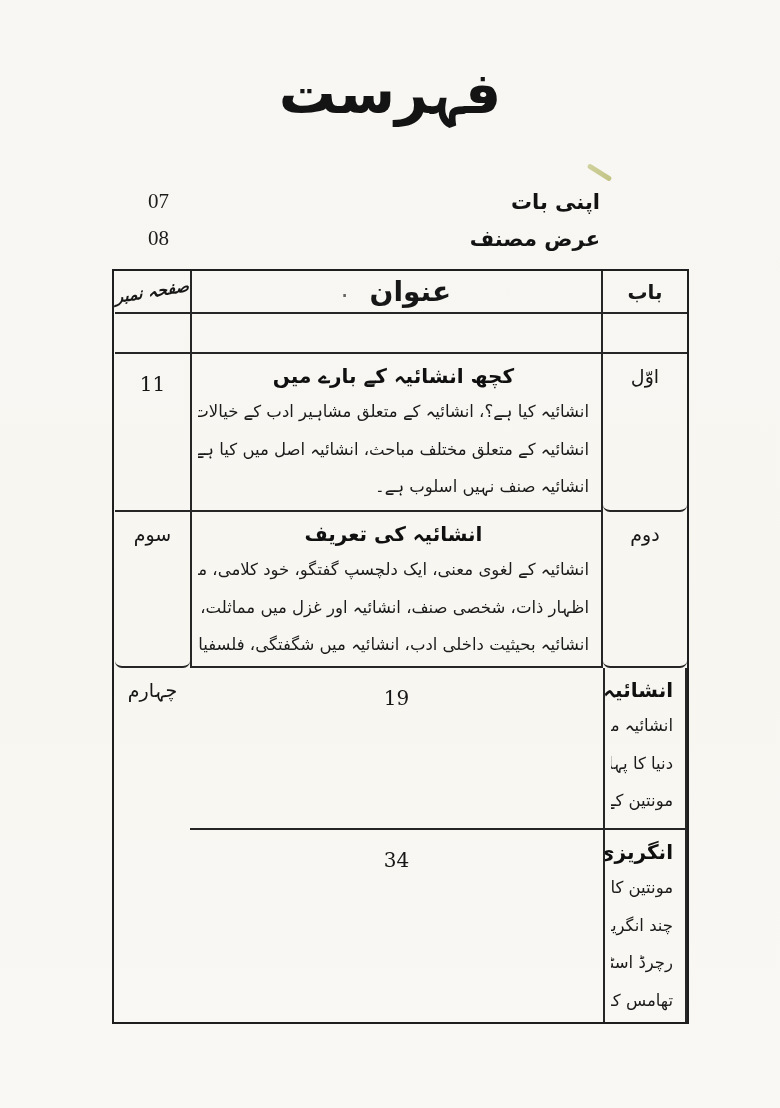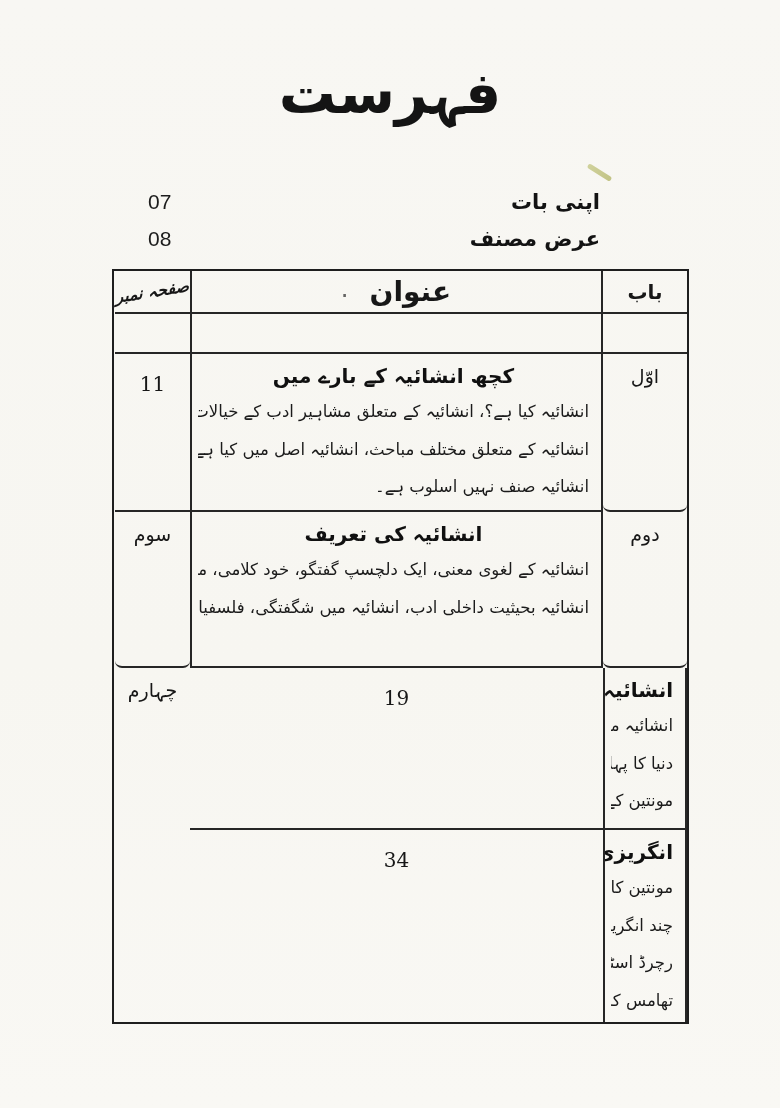--- a/index.html
+++ b/index.html
@@ -43,21 +43,21 @@
     top: 183px; left: 148px; width: 452px;
   }
   .fm-row {
     display: flex;
     direction: rtl;
     justify-content: space-between;
     align-items: center;
     height: 37px;
   }
   .fm-label { font-size: 21px; font-weight: 700; color: #131313; }
-  .fm-page  { font-family: Liberation Sans, sans-serif; font-size: 21px; color: #1c1c1c; }
+  .fm-page  { font-family: Liberation Serif, serif; font-size: 21px; color: #1c1c1c; }
 
   
   .toc {
     position: absolute;
     left: 112px; top: 269px;
     width: 577px;
     box-sizing: border-box;
     border: 2.5px solid #1e1e1e;
     display: grid;
     grid-template-columns: 84px 413px 75px; 
@@ -128,20 +128,21 @@
       <div class="desc">انشائیہ کیا ہے؟، انشائیہ کے متعلق مشاہیر ادب کے خیالات ......</div>
       <div class="desc">انشائیہ کے متعلق مختلف مباحث، انشائیہ اصل میں کیا ہے؟،</div>
       <div class="desc">انشائیہ صنف نہیں اسلوب ہے۔</div>
     </div>
     <div class="cell page-cell">11</div>
 
     <div class="cell bab-cell">دوم</div>
     <div class="cell mid title-cell">
       <div class="row-title">انشائیہ کی تعریف</div>
       <div class="desc">انشائیہ کے لغوی معنی، ایک دلچسپ گفتگو، خود کلامی، موضوعات،</div>
+      <div class="desc">اظہار ذات، شخصی صنف، انشائیہ اور غزل میں مماثلت،</div>
       <div class="desc">انشائیہ بحیثیت داخلی ادب، انشائیہ میں شگفتگی، فلسفیانہ خیالات</div>
     </div>
 
     <div class="cell bab-cell">سوم</div>
     <div class="cell mid title-cell">
       <div class="row-title">انشائیہ کا آغاز ادب میں</div>
       <div class="desc">انشائیہ مغرب کی پیداوار، فرانسیسی ادب میں انشائیہ،</div>
       <div class="desc">دنیا کا پہلا انشائیہ نگار مشعل دی مونتین، مونتین کے ایشز،</div>
       <div class="desc">مونتین کے انشائیہ سے اقتباس۔</div>
     </div>

